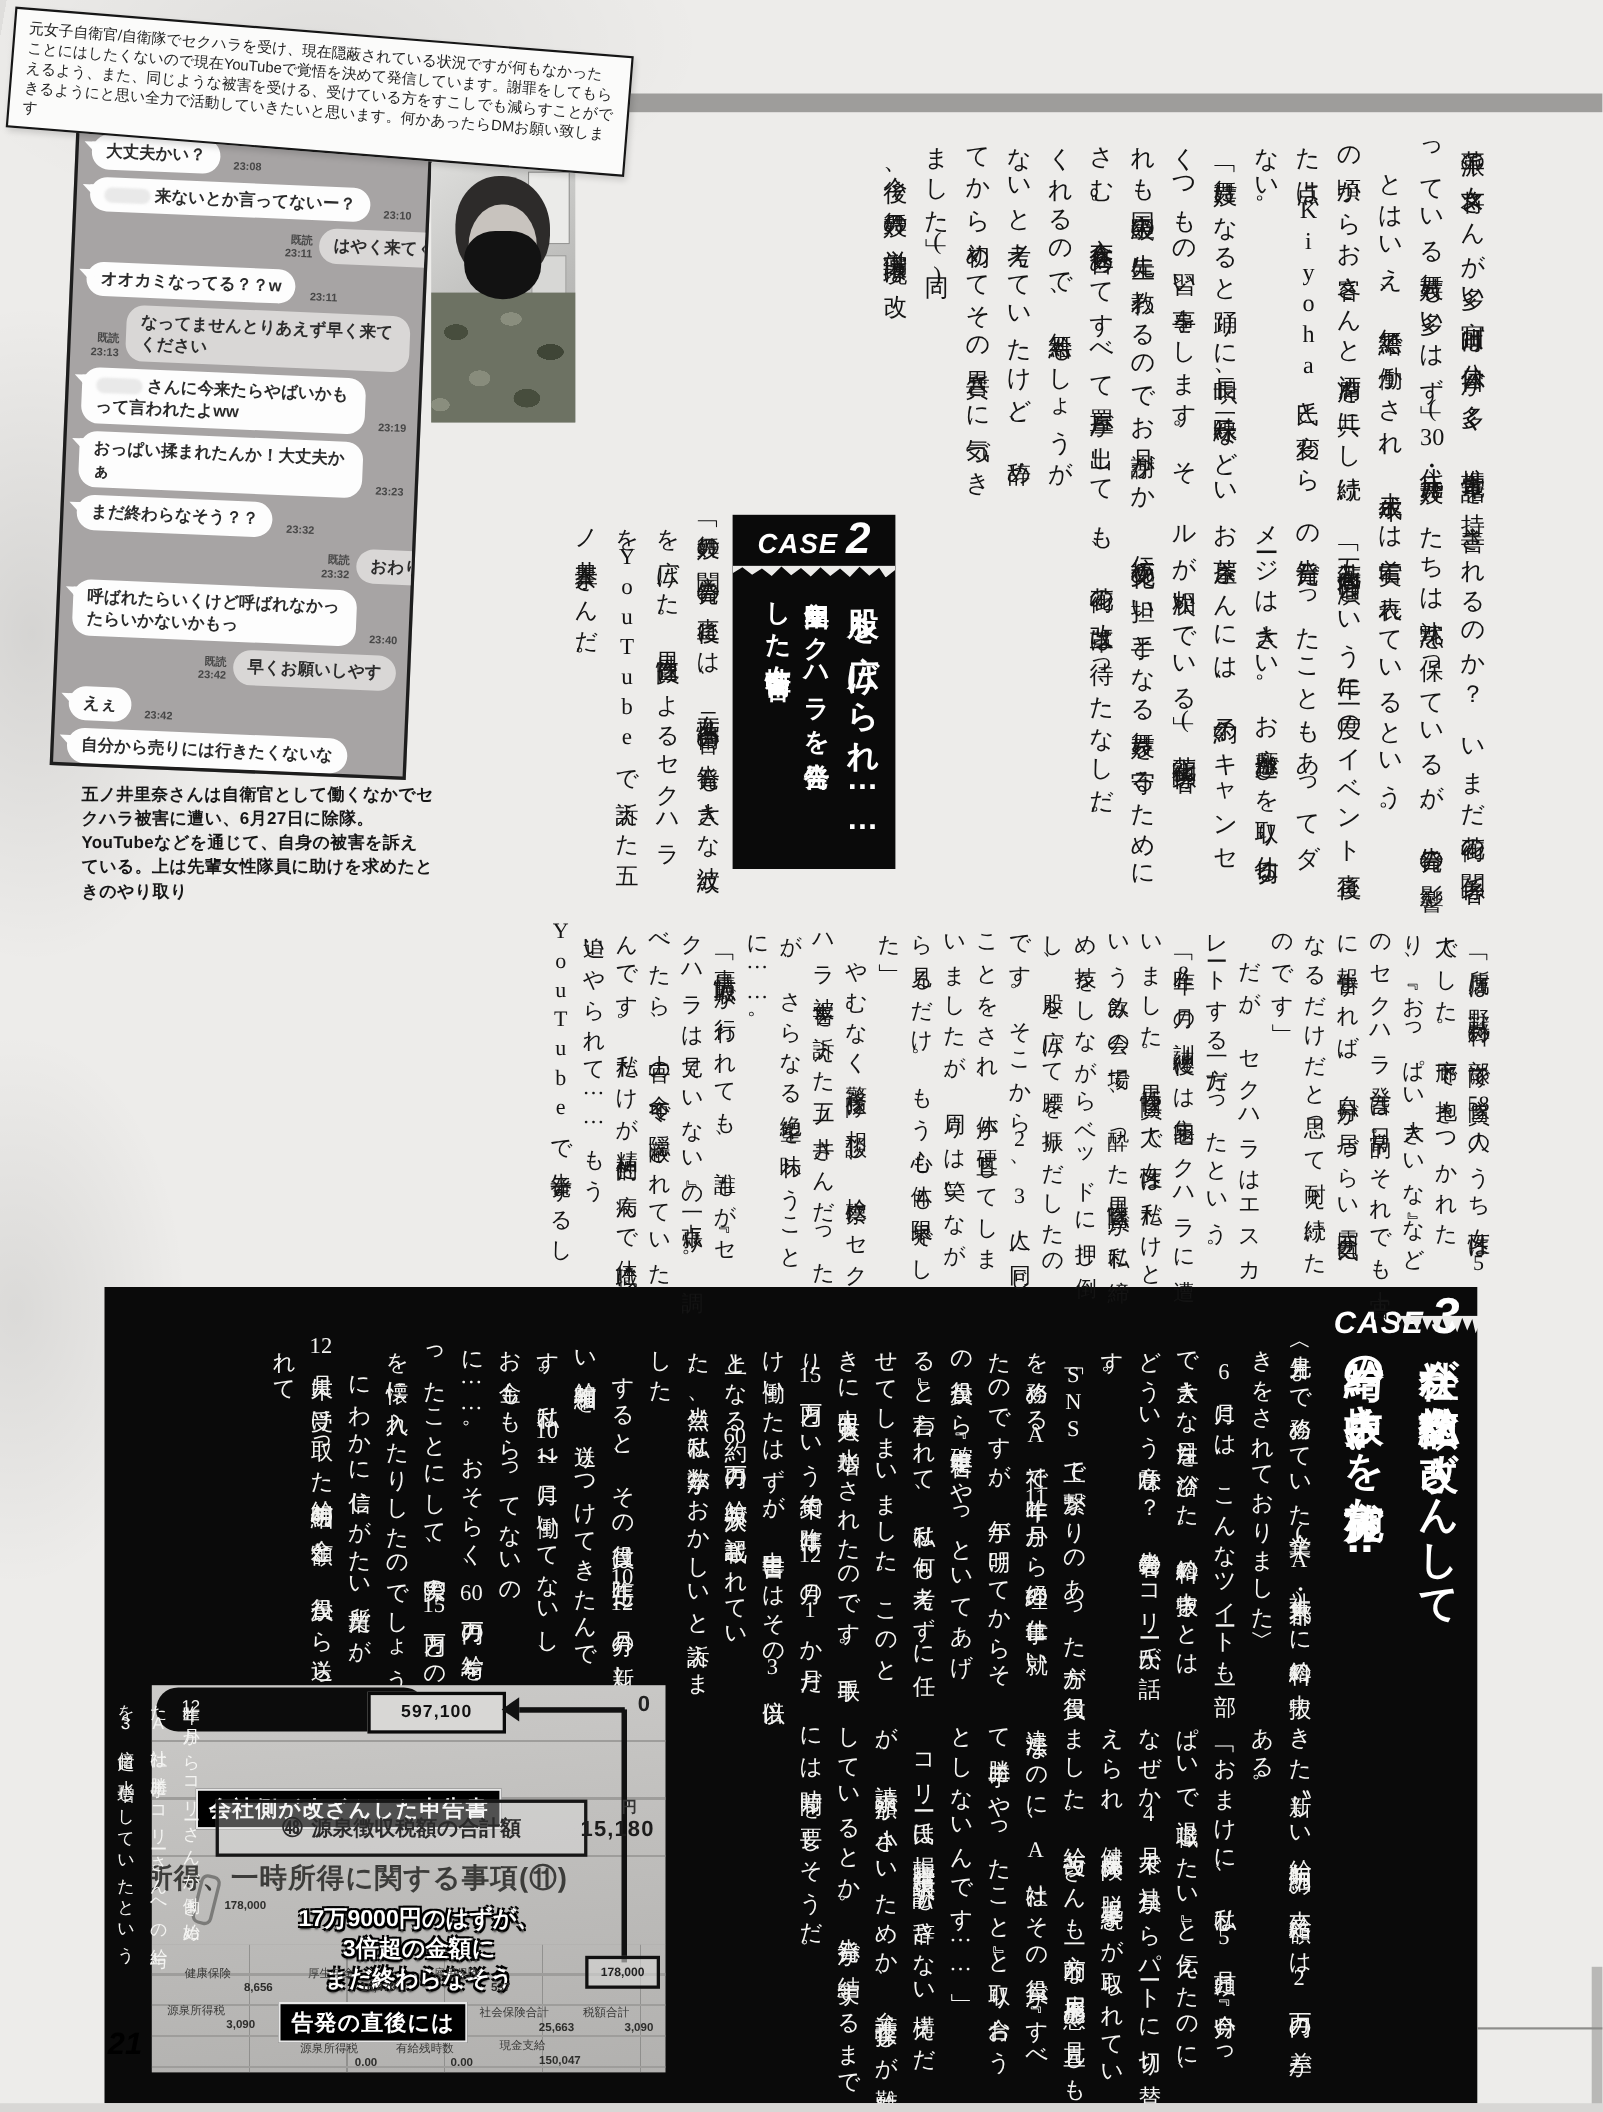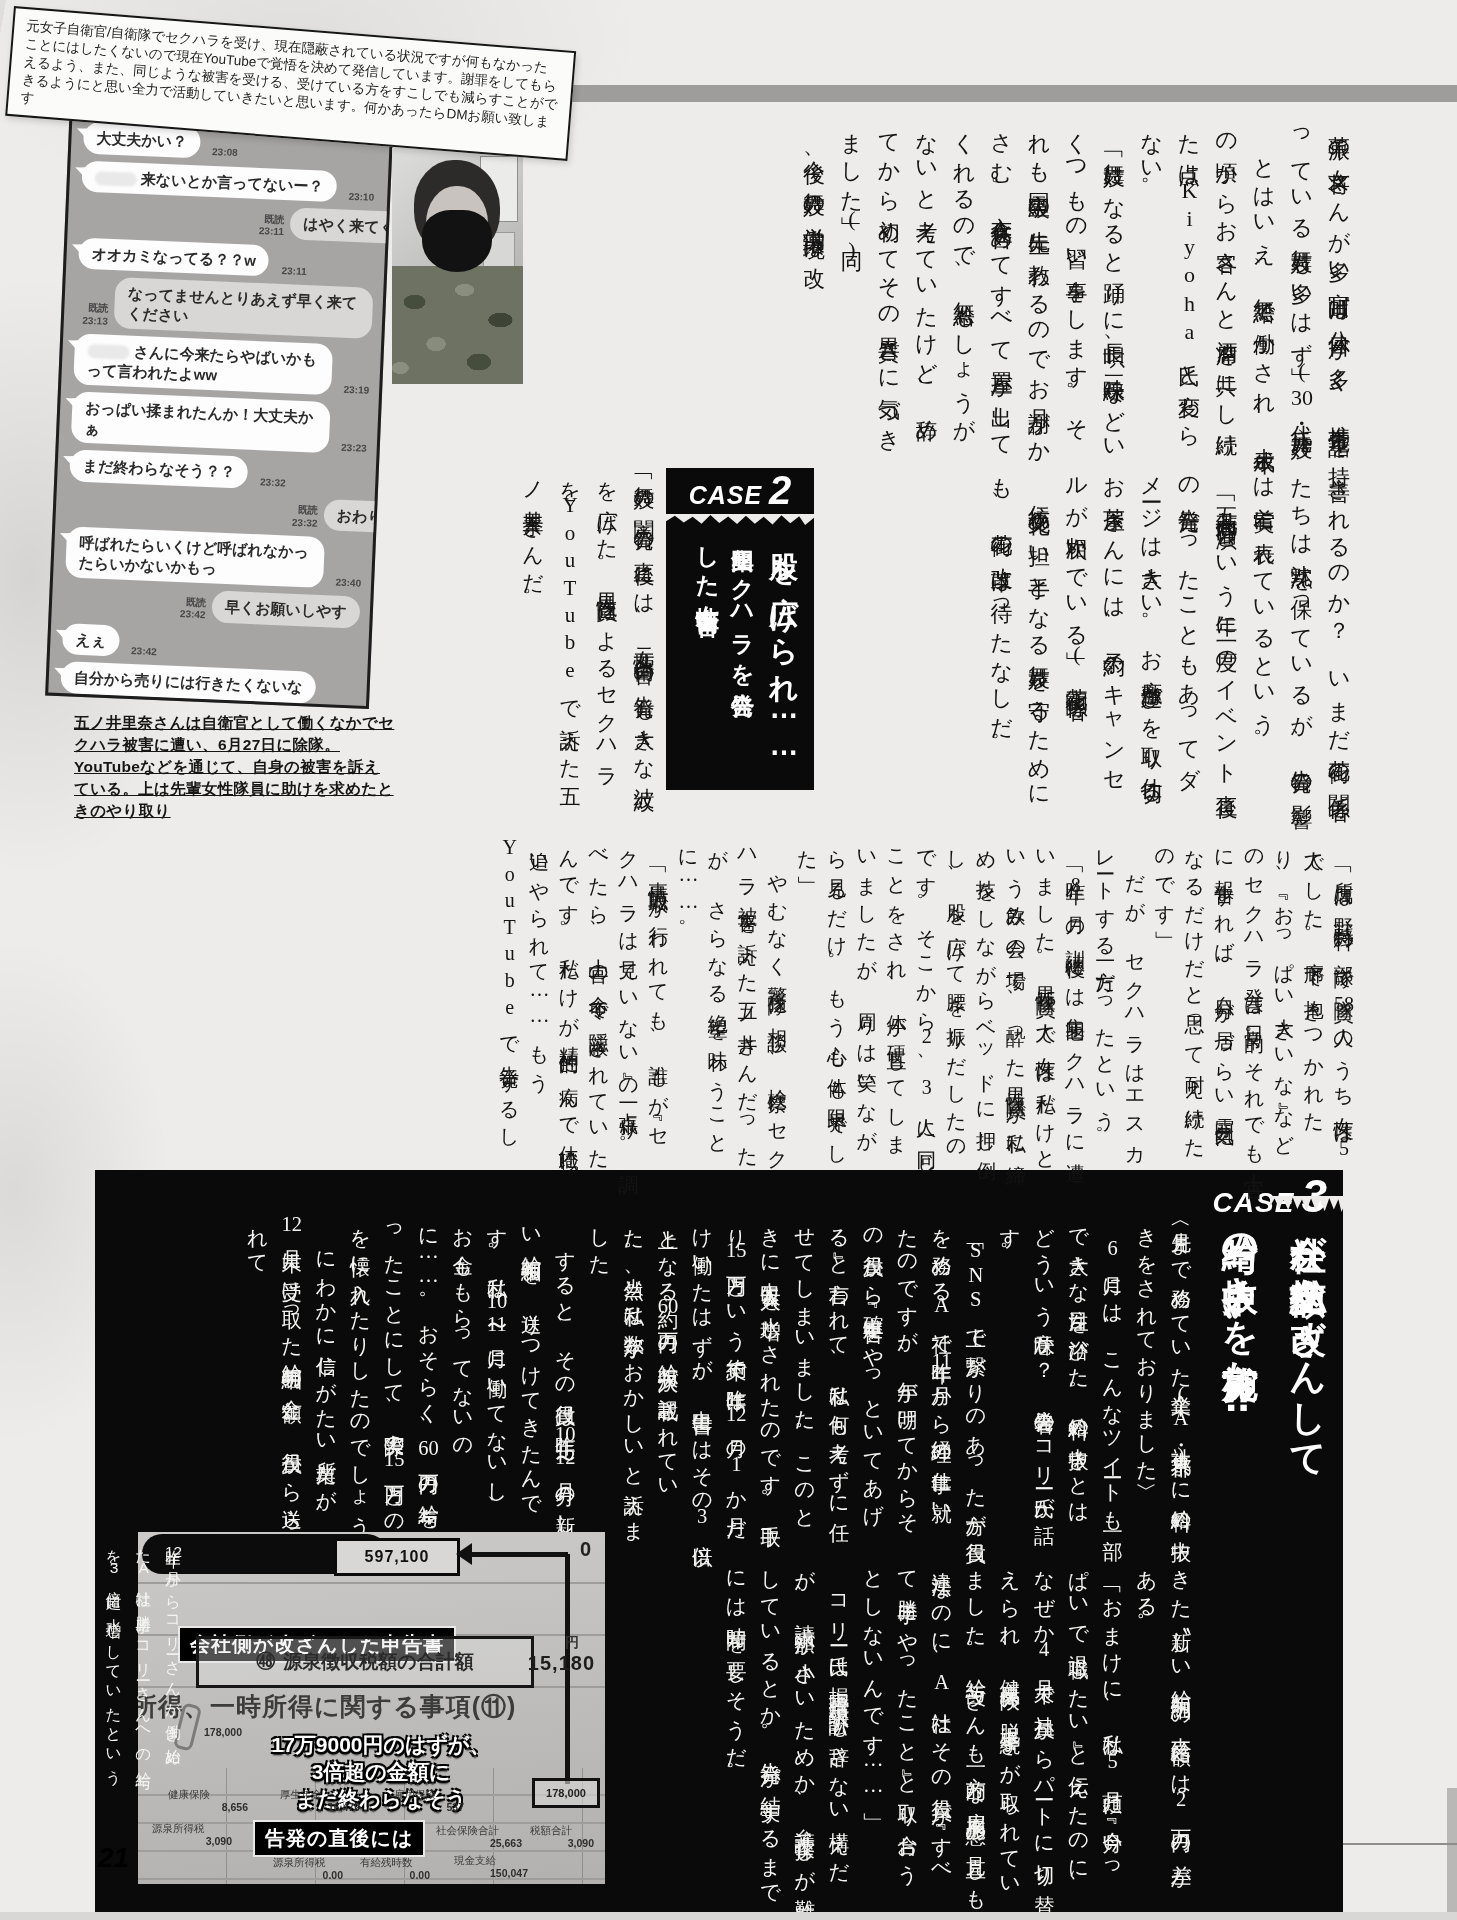--- a/index.html
+++ b/index.html
@@ -32,21 +32,21 @@
   .l .bubble::before{content:"";position:absolute;left:-7px;top:7px;width:0;height:0;
           border:7px solid transparent;border-right-color:#fdfdfd;border-top-color:#fdfdfd;}
   .r .bubble{background:#d9d7d6;}
   .clipb{white-space:nowrap;}
   .meta{display:flex;flex-direction:column;align-items:flex-end;font-size:10px;
         color:#474747;line-height:1.25;font-weight:700;min-width:32px;}
   .redact{display:inline-block;width:42px;height:14px;border-radius:8px;background:#e9e9e9;
           filter:blur(1px);vertical-align:middle;margin-right:4px;}
   
   .chat-cap{left:74px;top:712px;width:322px;font-size:15.5px;font-weight:700;
-            line-height:1.42;letter-spacing:.3px;color:#161616;z-index:2;text-decoration:underline;}
+            line-height:1.42;letter-spacing:.3px;color:#161616;z-index:2;}
   
   .photo{left:392px;top:148px;width:131px;height:236px;overflow:hidden;z-index:2;
          background:linear-gradient(145deg,#dddddb,#bcbcba 55%,#a8a8a6);}
   .ph-poster{position:absolute;right:5px;top:8px;width:36px;height:64px;background:#ebebe9;border:1px solid #8e8e8c;}
   .ph-poster2{position:absolute;right:8px;top:84px;width:30px;height:40px;background:#d7d7d5;border:1px solid #9a9a98;}
   .ph-hair{position:absolute;left:22px;top:12px;width:86px;height:96px;border-radius:46% 50% 44% 46%;background:#2d2b2a;}
   .ph-face{position:absolute;left:34px;top:38px;width:62px;height:78px;border-radius:48%;background:#c8c3be;}
   .ph-mask{position:absolute;left:30px;top:62px;width:70px;height:62px;border-radius:42% 42% 52% 52%;background:#121212;}
   .ph-body{position:absolute;left:-6px;top:118px;width:143px;height:120px;background:#6d7263;
      background-image:radial-gradient(18px 12px at 20% 30%,#474d3d 60%,transparent 61%),

